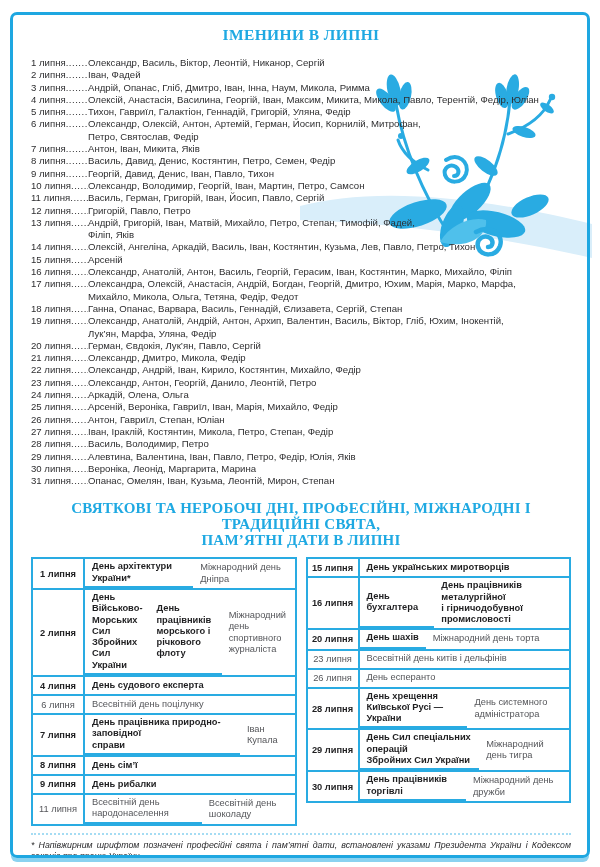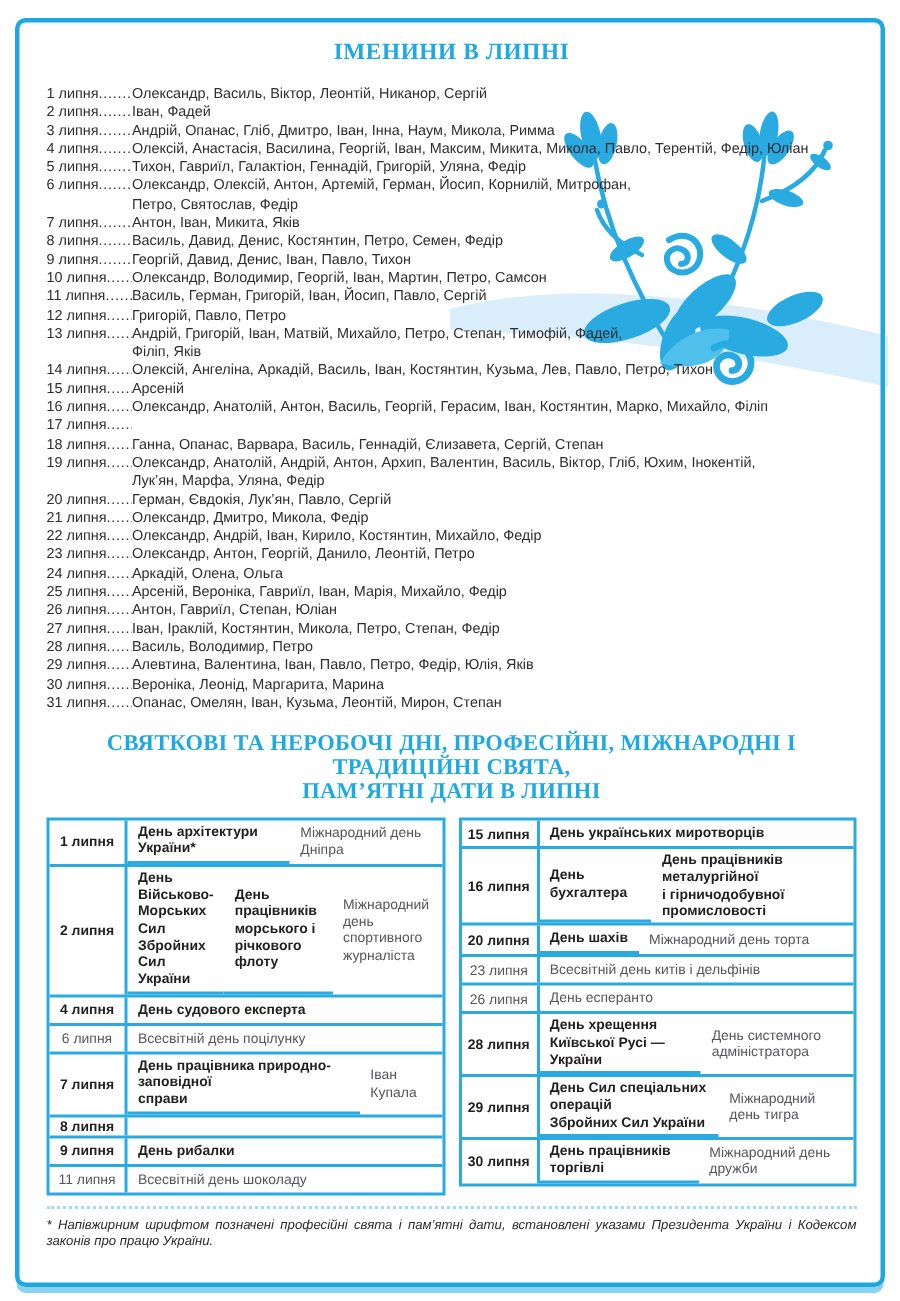--- a/index.html
+++ b/index.html
@@ -255,20 +255,22 @@
       <span class="nd-leader"></span>
     </span>
     <span class="nd-names">Олександр, Анатолій, Антон, Василь, Георгій, Герасим, Іван, Костянтин, Марко, Михайло, Філіп</span>
   </div>
 
   <div class="nd-row">
     <span class="nd-date">
       <span class="nd-date-text">17 липня</span>
       <span class="nd-leader"></span>
     </span>
+    <span class="nd-names">Олександра, Олексій, Анастасія, Андрій, Богдан, Георгій, Дмитро, Юхим, Марія, Марко, Марфа,
+Михайло, Микола, Ольга, Тетяна, Федір, Федот</span>
   </div>
 
   <div class="nd-row">
     <span class="nd-date">
       <span class="nd-date-text">18 липня</span>
       <span class="nd-leader"></span>
     </span>
     <span class="nd-names">Ганна, Опанас, Варвара, Василь, Геннадій, Єлизавета, Сергій, Степан</span>
   </div>
 
@@ -417,30 +419,34 @@
         <div class="hgroup">
           <div class="hdate bold">7 липня</div>
           <div class="hentries">
             <div class="hentry bold">День працівника природно-заповідної
 справи</div>
             <div class="hentry">Іван Купала</div>
           </div>
         </div>
         <div class="hgroup">
           <div class="hdate bold">8 липня</div>
+          <div class="hentries">
+            <div class="hentry bold">День сім’ї</div>
+          </div>
         </div>
         <div class="hgroup">
           <div class="hdate bold">9 липня</div>
           <div class="hentries">
             <div class="hentry bold">День рибалки</div>
           </div>
         </div>
         <div class="hgroup">
           <div class="hdate">11 липня</div>
           <div class="hentries">
+            <div class="hentry">Всесвітній день народонаселення</div>
             <div class="hentry">Всесвітній день шоколаду</div>
           </div>
         </div>
       </div>
     <div class="htable">
         <div class="hgroup">
           <div class="hdate bold">15 липня</div>
           <div class="hentries">
             <div class="hentry bold">День українських миротворців</div>
           </div>

